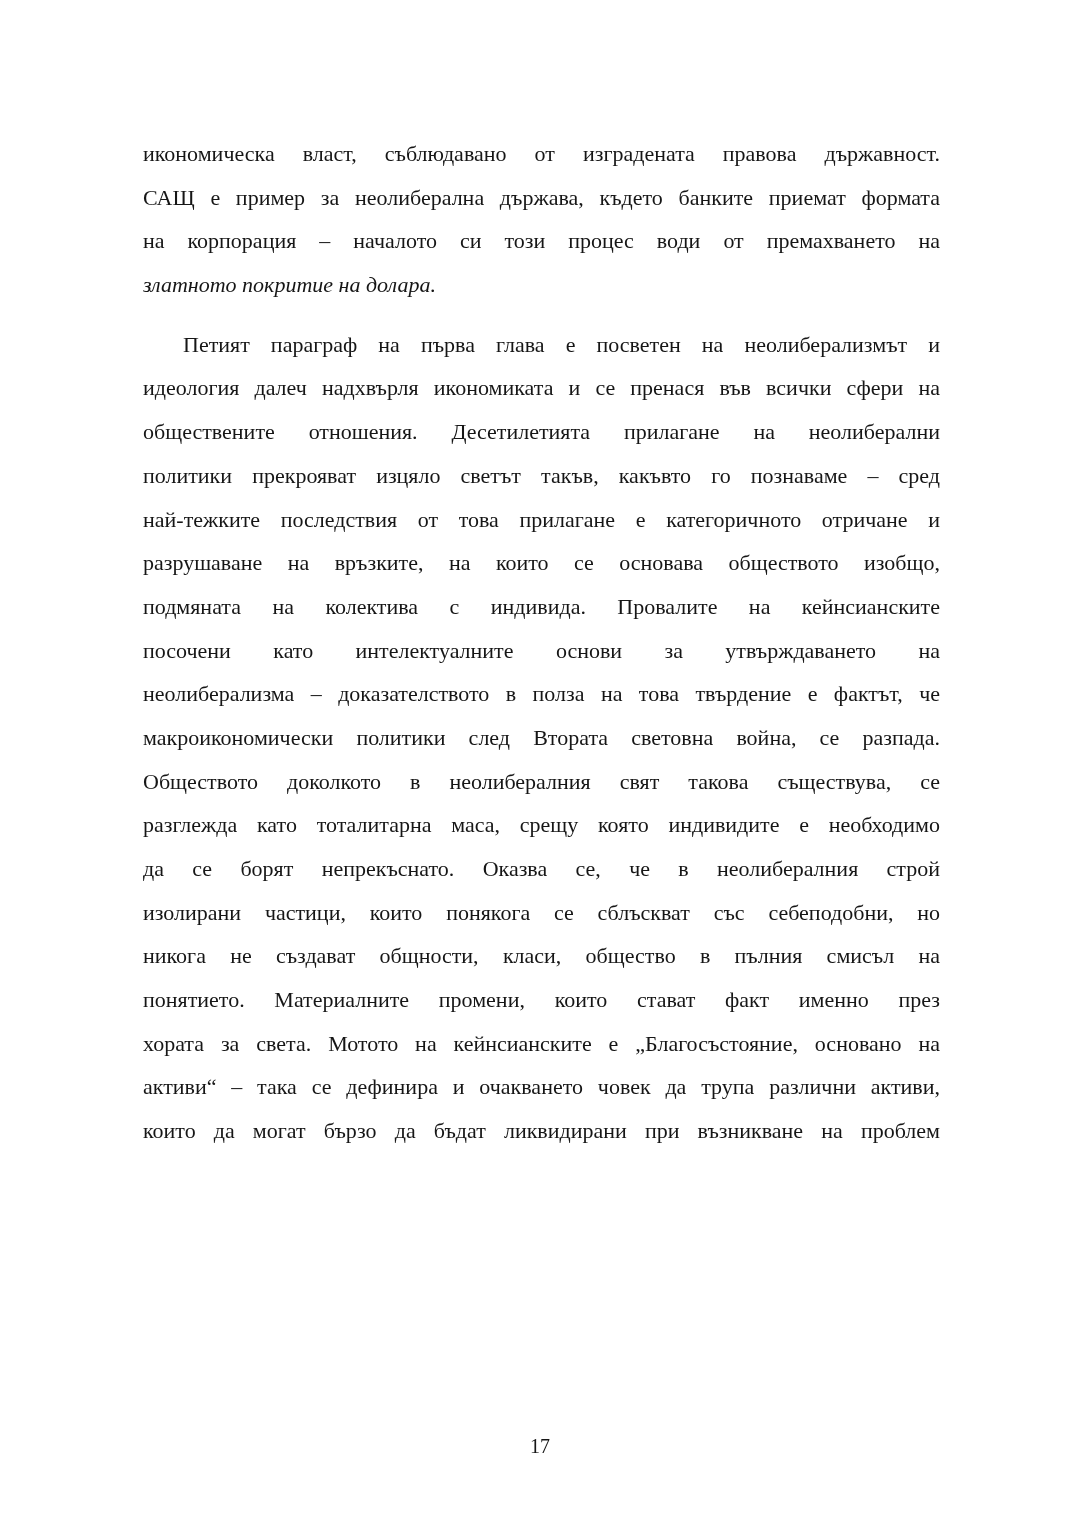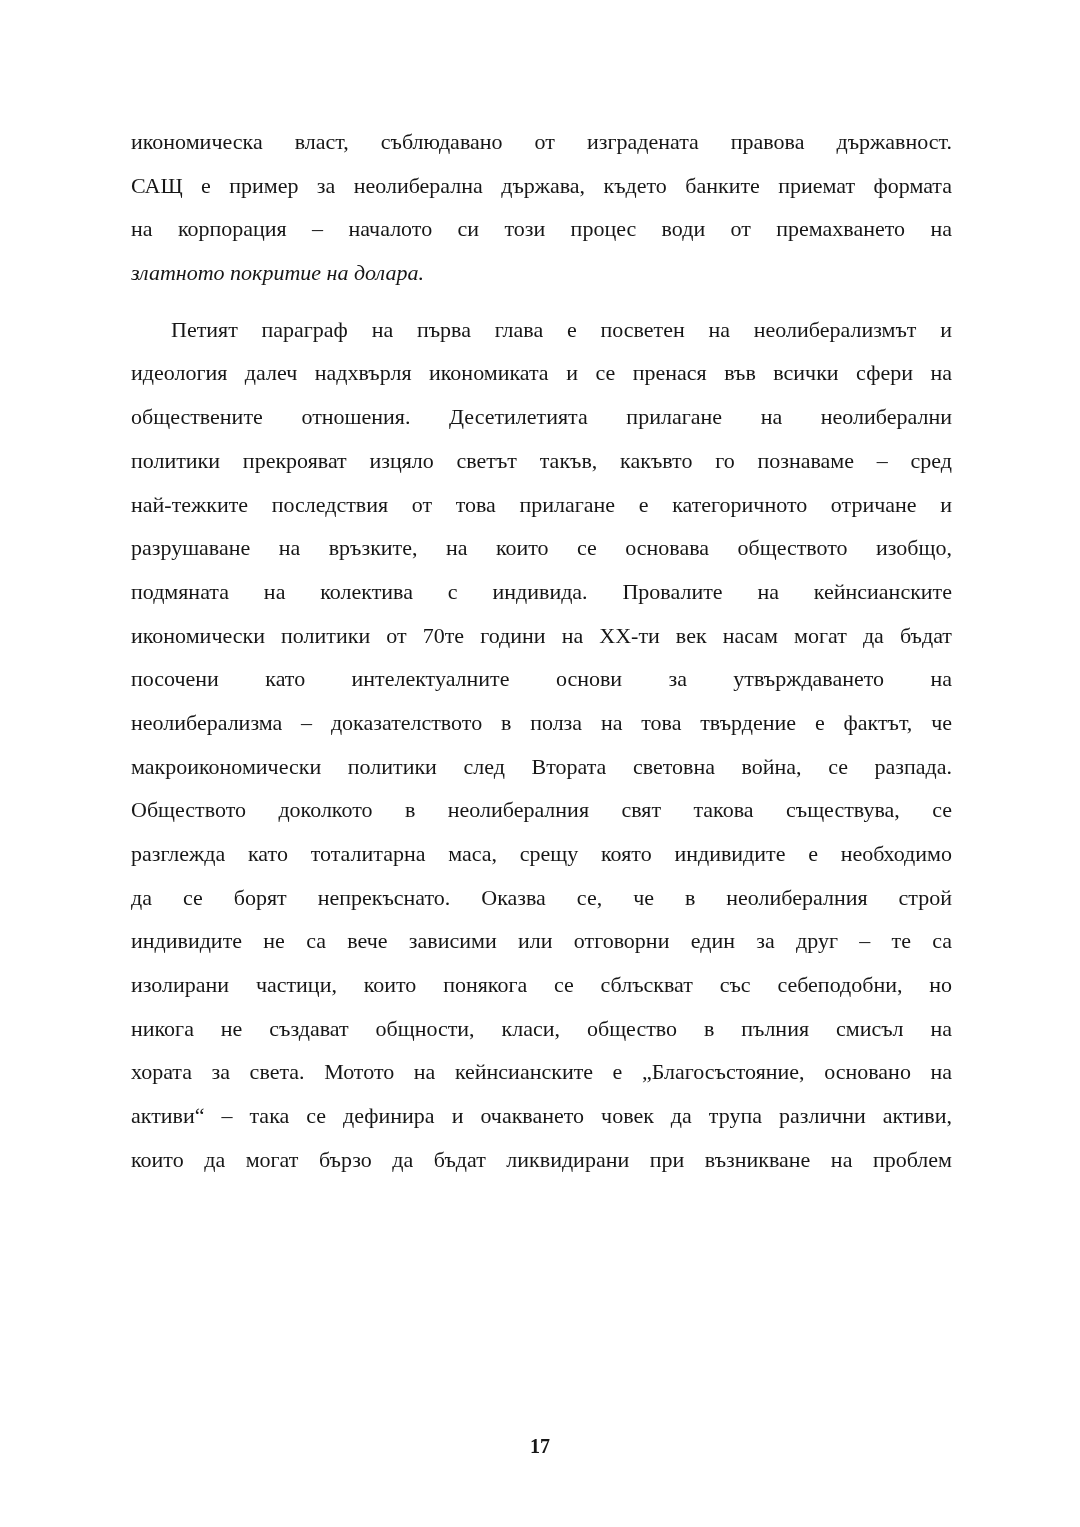--- a/index.html
+++ b/index.html
@@ -15,21 +15,21 @@
     overflow: hidden;
     font-family: "Liberation Serif", "DejaVu Serif", serif;
     color: #161616;
   }
   .text-block {
     position: absolute;
     left: 127px;
     top: 116px;
     width: 829px;
   }
-  .para { margin: 4px; }
+  .para { margin: 16px; }
   .para + .para { margin-top: 13px; }
   .line {
     height: 43.7px;
     line-height: 43.7px;
     font-size: 22px;
     text-align: justify;
     text-align-last: justify;
     overflow: hidden;
     white-space: normal;
   }
@@ -43,21 +43,20 @@
   .bold { font-weight: normal; }
   .page-number {
     position: absolute;
     left: 0;
     top: 1434px;
     width: 100%;
     text-align: center;
     font-size: 20px;
     line-height: 24px;
     color: #161616;
-    font-weight: bold;
   }
 </style>
 </head>
 <body>
 
 <div class="page">
   <div class="text-block">
       <div class="para">
         <div class="line">икономическа власт, съблюдавано от изградената правова държавност.</div>
         <div class="line">САЩ е пример за неолиберална държава, където банките приемат формата</div>
@@ -65,29 +64,28 @@
         <div class="line no-stretch">златното покритие на долара.</div>
       </div>
       <div class="para indented">
         <div class="line"><span class="bold">Петият параграф</span><span> на първа глава е посветен на неолиберализмът и</span></div>
         <div class="line">идеология далеч надхвърля икономиката и се пренася във всички сфери на</div>
         <div class="line">обществените отношения. Десетилетията прилагане на неолиберални</div>
         <div class="line">политики прекрояват изцяло светът такъв, какъвто го познаваме – сред</div>
         <div class="line">най-тежките последствия от това прилагане е категоричното отричане и</div>
         <div class="line">разрушаване на връзките, на които се основава обществото изобщо,</div>
         <div class="line">подмяната на колектива с индивида. Провалите на кейнсианските</div>
-        <div class="line">икономически политики от 70те години на ХХ-ти век насам могат да бъдат</div>
         <div class="line">посочени като интелектуалните основи за утвърждаването на</div>
         <div class="line">неолиберализма – доказателството в полза на това твърдение е фактът, че</div>
         <div class="line">макроикономически политики след Втората световна война, се разпада.</div>
         <div class="line">Обществото доколкото в неолибералния свят такова съществува, се</div>
         <div class="line">разглежда като тоталитарна маса, срещу която индивидите е необходимо</div>
         <div class="line">да се борят непрекъснато.  Оказва се, че в неолибералния строй</div>
-        <div class="line">индивидите не са вече зависими или отговорни един за друг – те са</div>
         <div class="line">изолирани частици, които понякога се сблъскват със себеподобни, но</div>
         <div class="line">никога не създават общности, класи, общество в пълния смисъл на</div>
+        <div class="line">понятието.  Материалните промени, които стават факт именно през</div>
         <div class="line">хората за света. Мотото на кейнсианските е „Благосъстояние, основано на</div>
         <div class="line">активи“ – така се дефинира и очакването човек да трупа различни активи,</div>
         <div class="line">които да могат бързо да бъдат ликвидирани при възникване на проблем</div>
       </div>
     </div>
   <div class="page-number">17</div>
 </div>
 
 </body></html>

